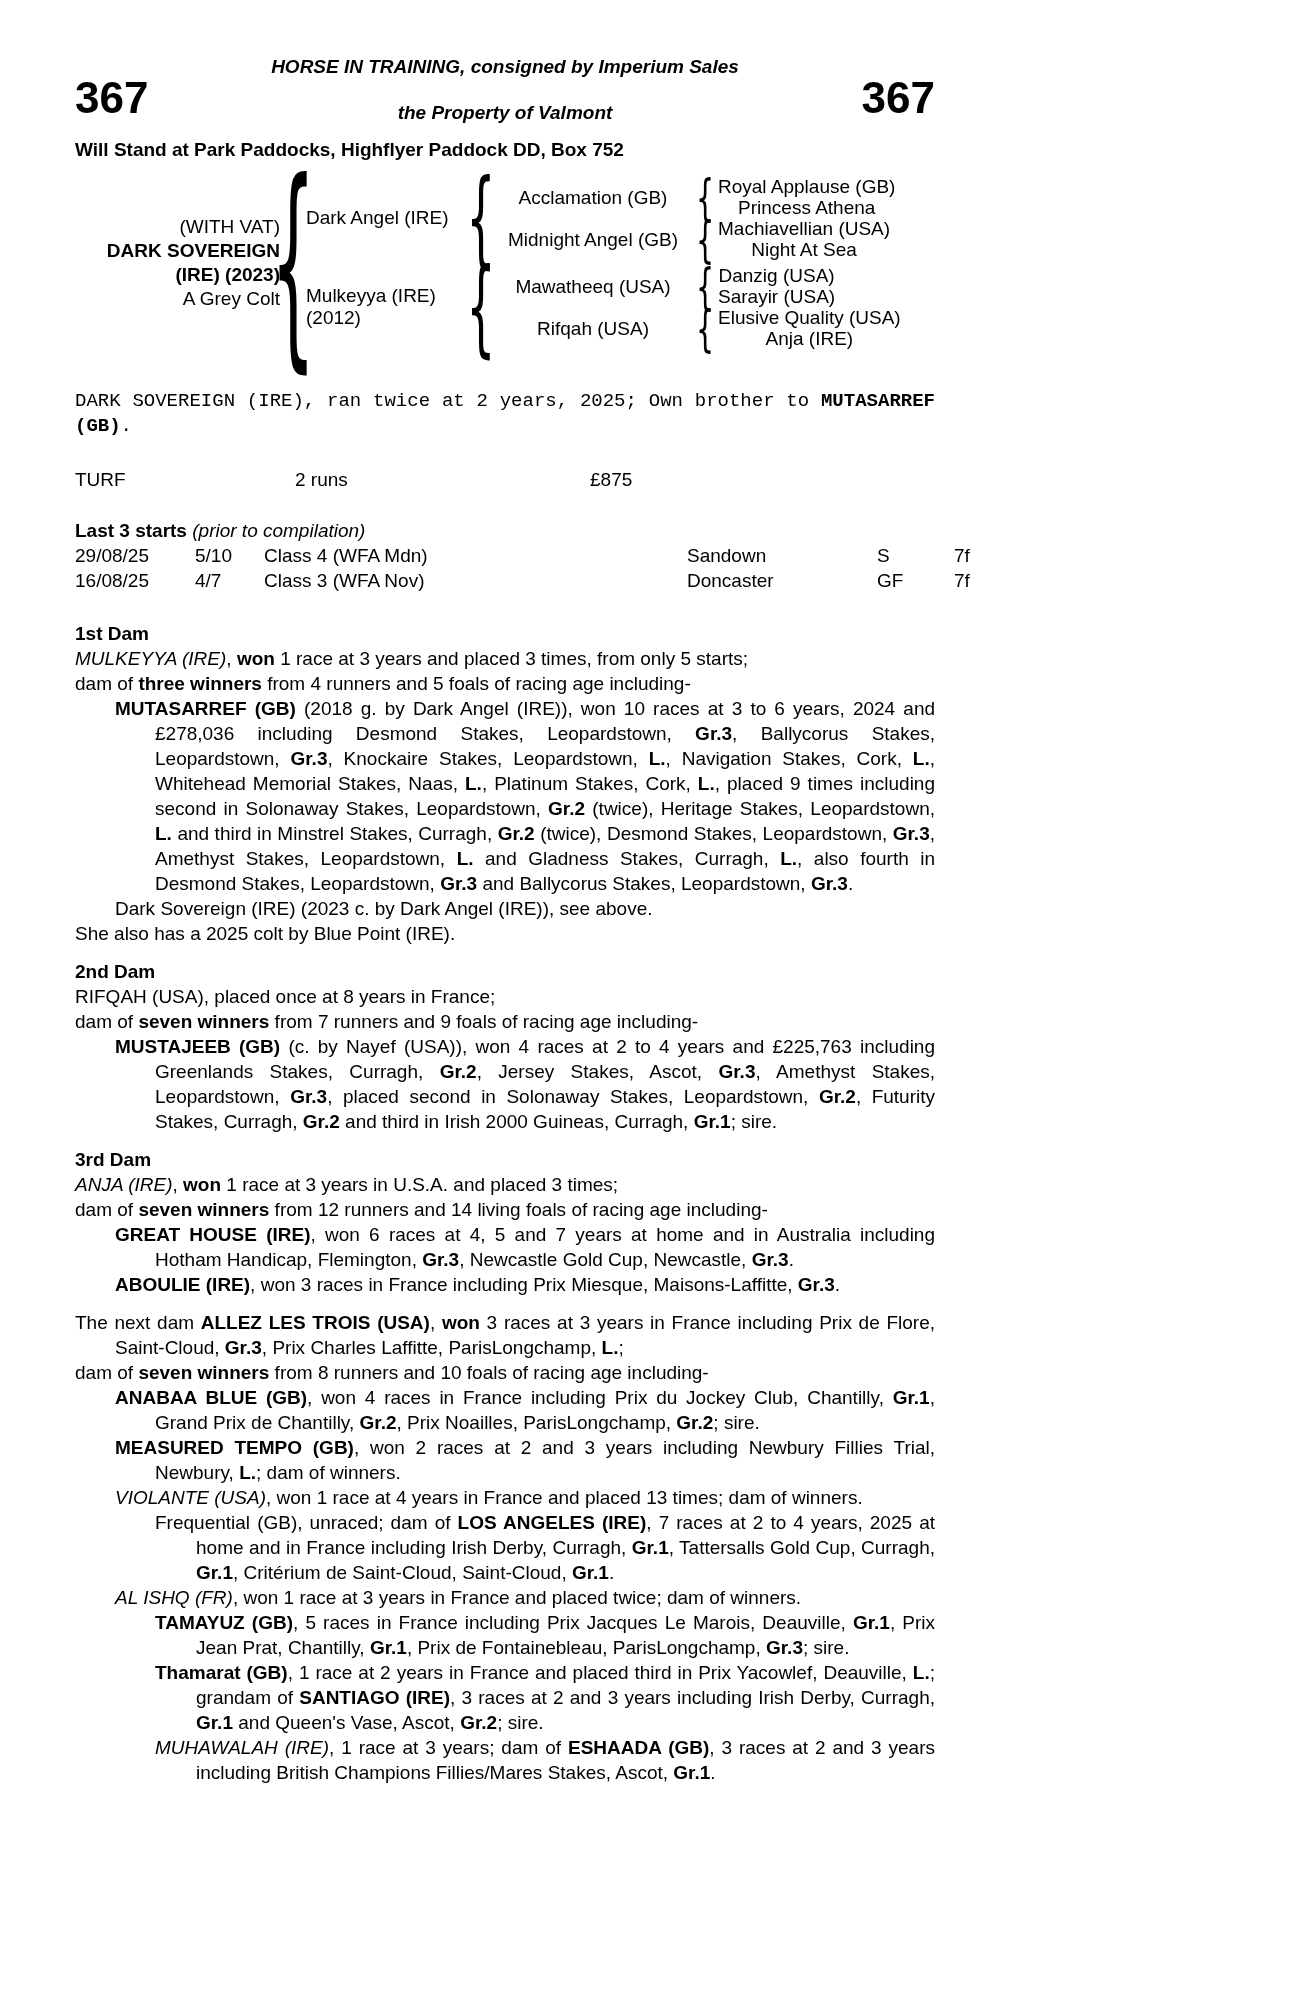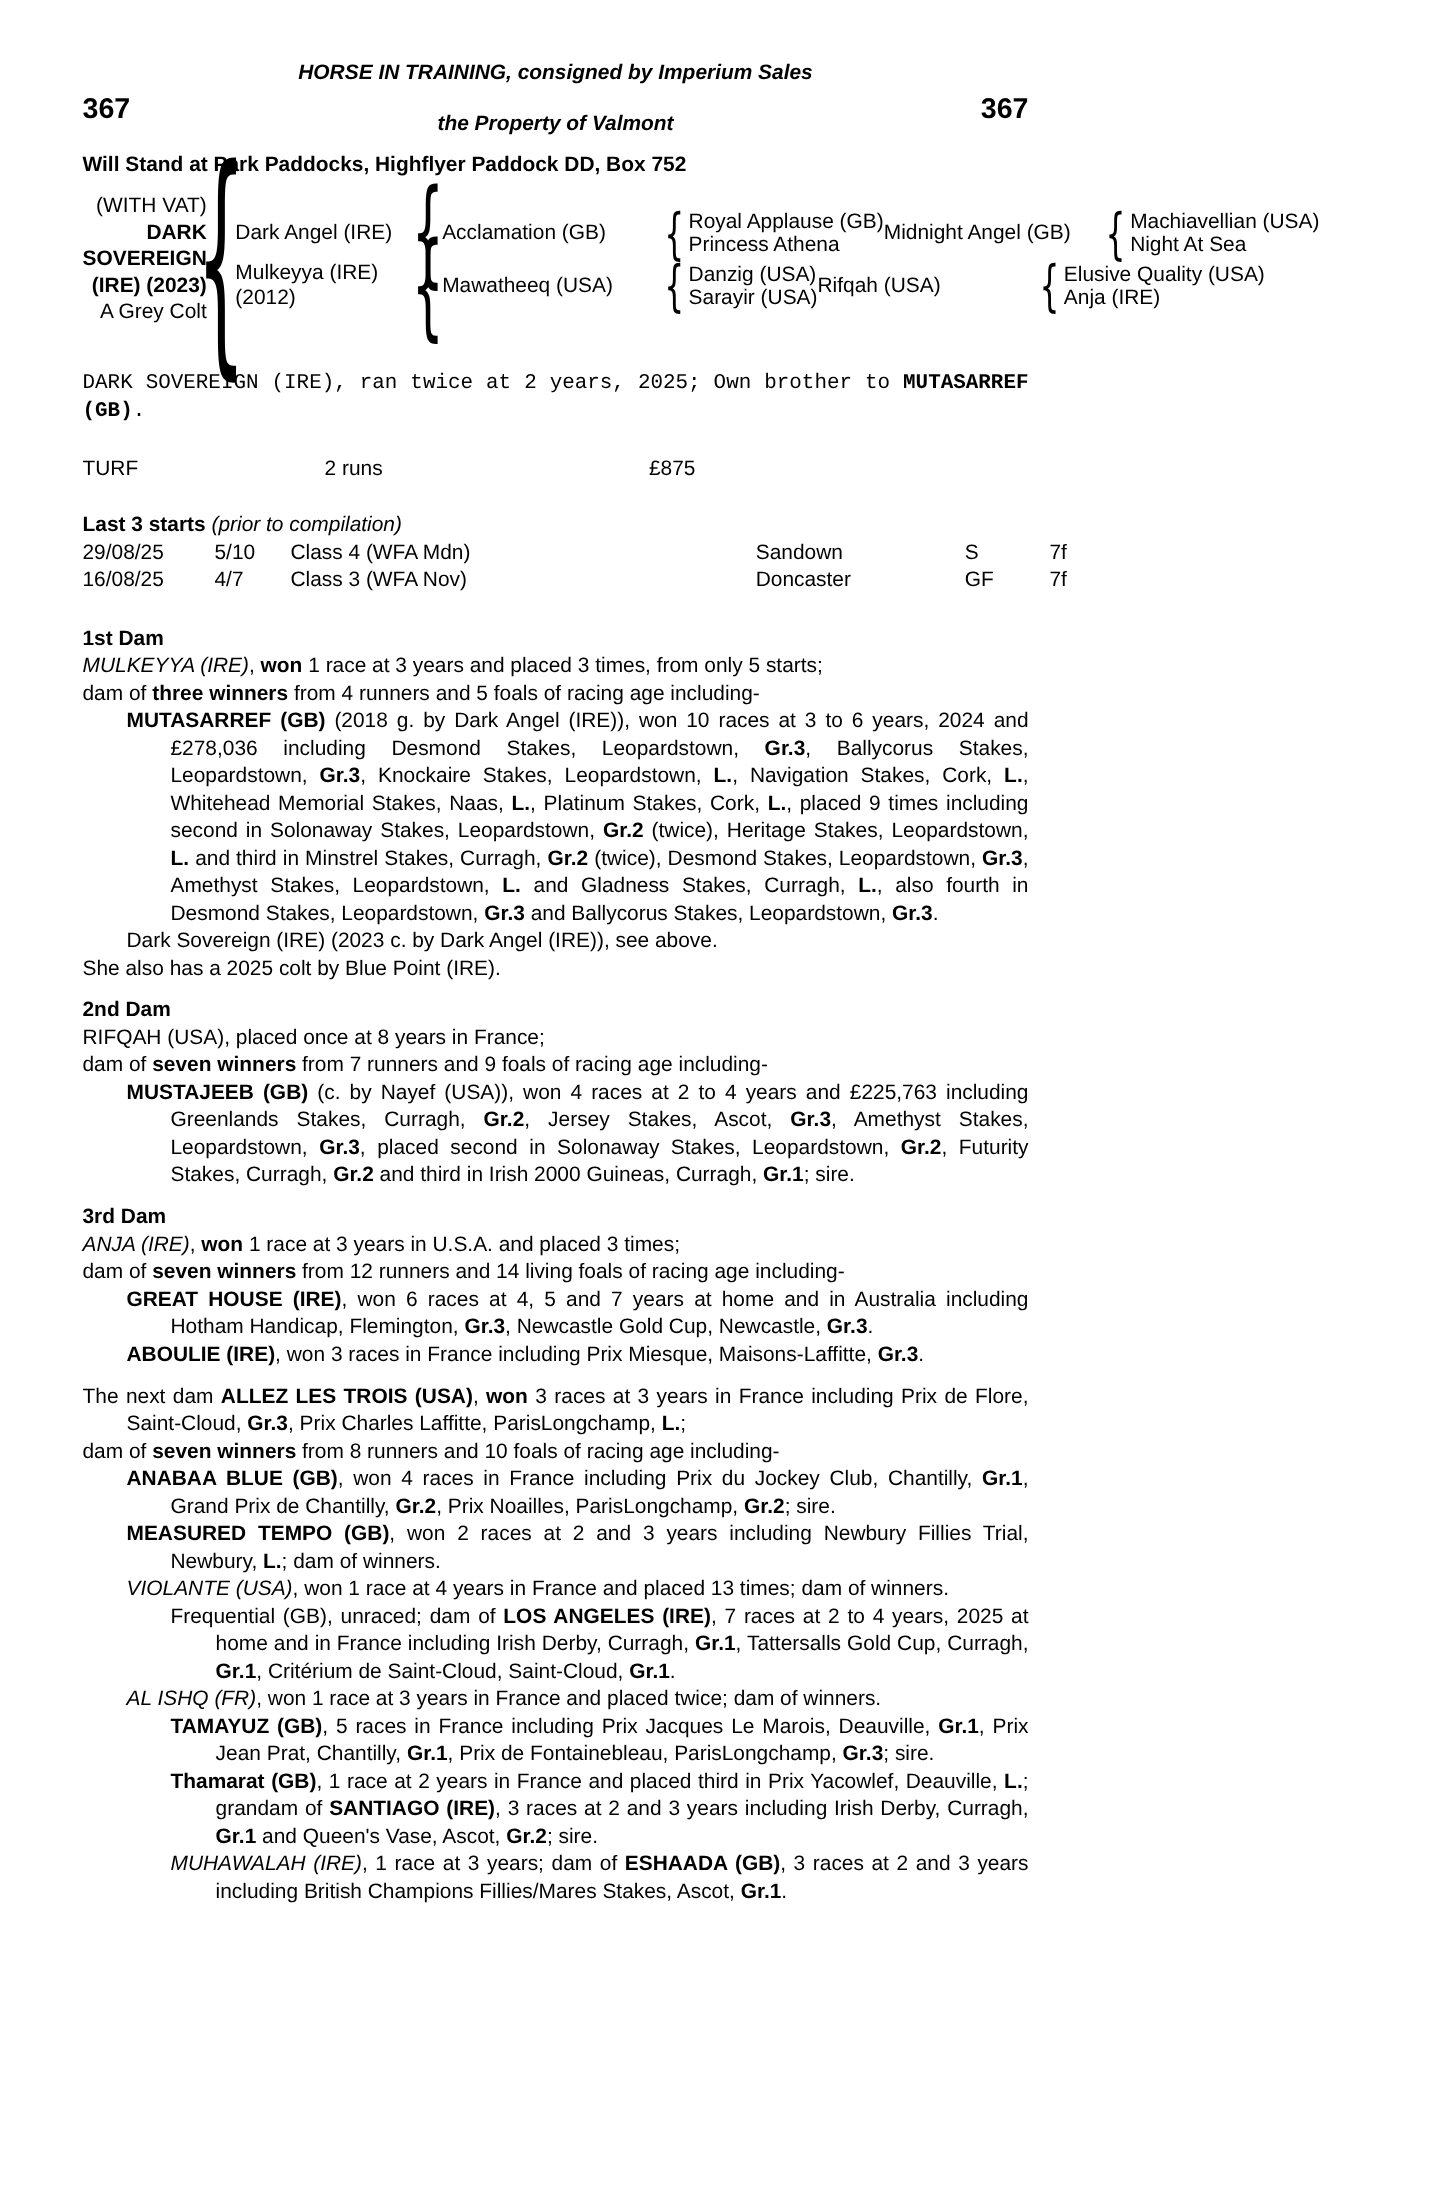--- a/index.html
+++ b/index.html
@@ -10,33 +10,33 @@
     font-family:"Liberation Sans","DejaVu Sans",sans-serif;
     font-size:19px; line-height:25px;
   }
   .content { width:860px; margin-left:75px; padding-top:54px; }
 
   .b { font-weight:bold; }
   .i { font-style:italic; }
 
   .consign { text-align:center; font-style:italic; font-weight:bold; }
   .lot-row { display:flex; align-items:flex-start; margin-top:2px; }
-  .lot { font-size:26px; font-weight:bold; line-height:34px; width:130px; }
+  .lot { font-size:44px; font-weight:bold; line-height:34px; width:130px; }
   .lot.right { text-align:right; }
   .property { flex:1; text-align:center; font-style:italic; font-weight:bold; margin-top:19px; }
   .stand { font-weight:bold; margin-top:12px; }
 
   
   .ped { display:flex; align-items:center; margin-top:14px; }
   .ped-left { width:205px; line-height:24px;text-align:right; }
   .g1col { display:flex; flex-direction:column; }
   .g1row { display:flex; align-items:center; }
   .g1row + .g1row { margin-top:5px; }
   .g1name { width:162px; line-height:22px; }
-  .g2col { display:flex; flex-direction:row; }
+  .g2col { display:flex; flex-direction:column;text-align:center; }
   .g2row { display:flex; align-items:center; }
   .g2name { width:198px; }
   .g3col { line-height:21px; white-space:nowrap; }
 
   .brace { position:relative; width:26px; flex:0 0 auto; align-self:stretch; min-height:100%; }
   .brace span {
     position:absolute; top:50%; left:50%;
     font-family:"DejaVu Sans",sans-serif; line-height:1; font-weight:400;
   }
   .brace.b1 span { font-size:185px; transform:translate(-50%,-50%) scale(0.38,1.2); }

